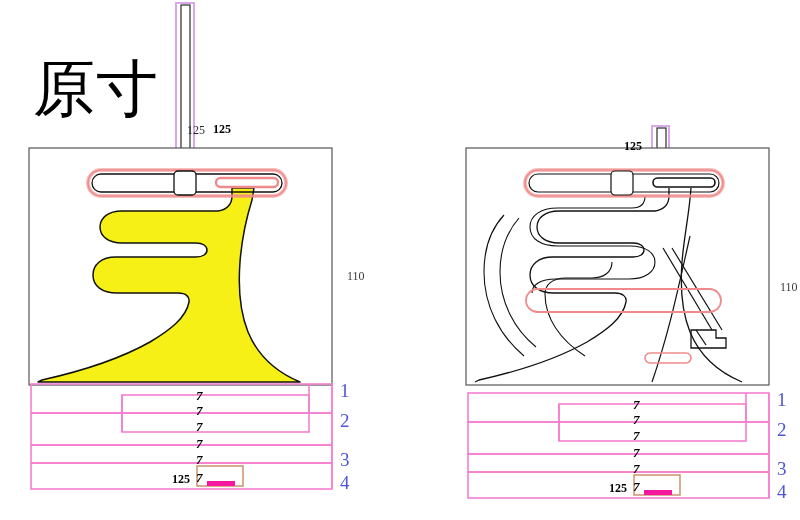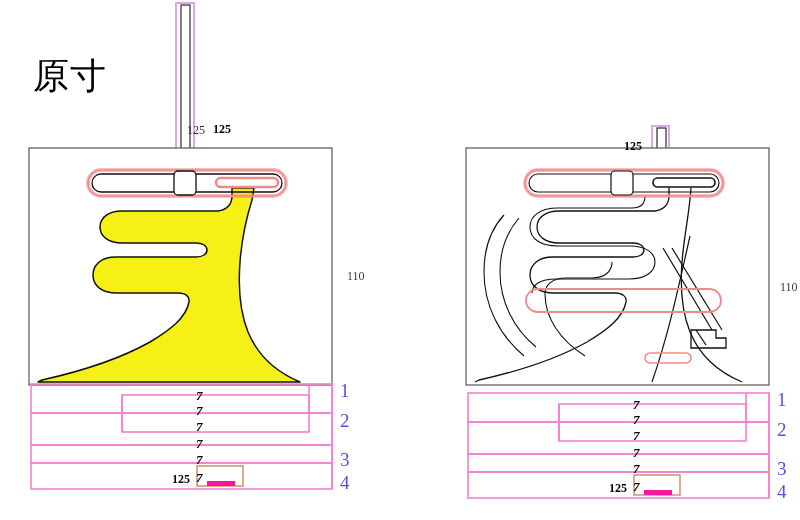--- a/index.html
+++ b/index.html
@@ -25,21 +25,21 @@
     left: 0; top: 0;
   }
   .lbl {
     position: absolute;
     white-space: nowrap;
     line-height: 1;
     color: #111111;
   }
   .lbl-title {
     font-family: "DejaVu Sans", sans-serif;
-    font-size: 36px;
+    font-size: 62px;
     font-weight: 400;
     color: #000000;
     letter-spacing: 1px;
   }
   .lbl-dim {
     font-size: 12px;
     color: #2b2b2b;
   }
   .lbl-dim-bold {
     font-size: 12px;

